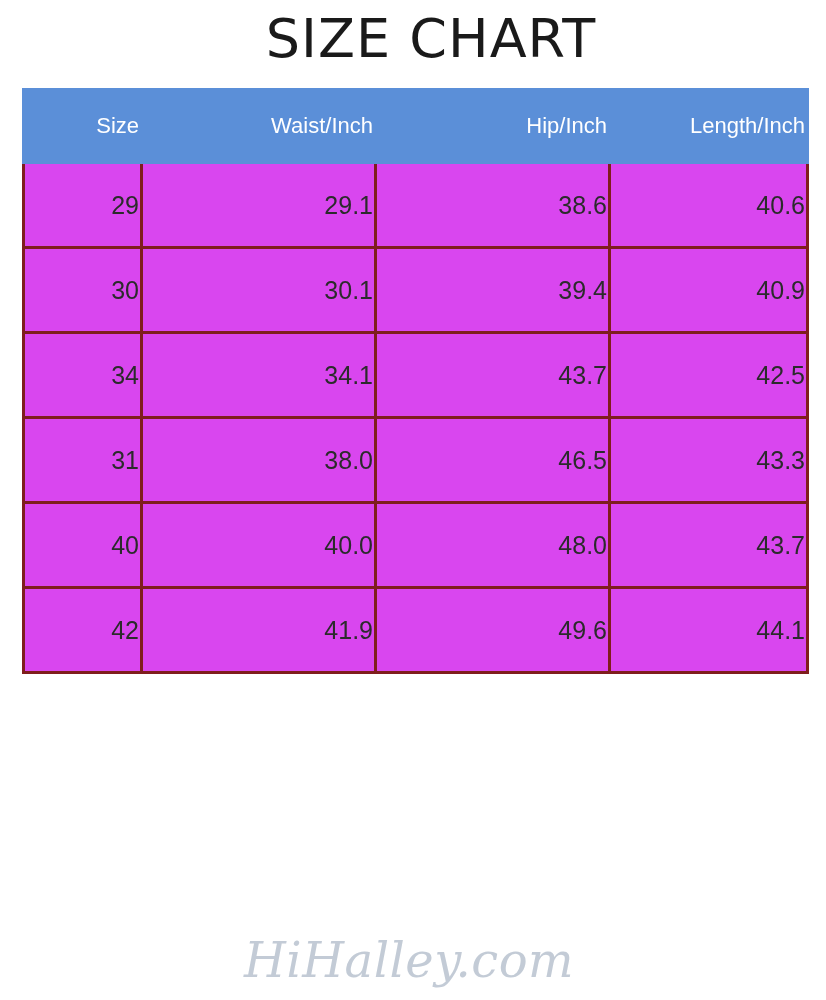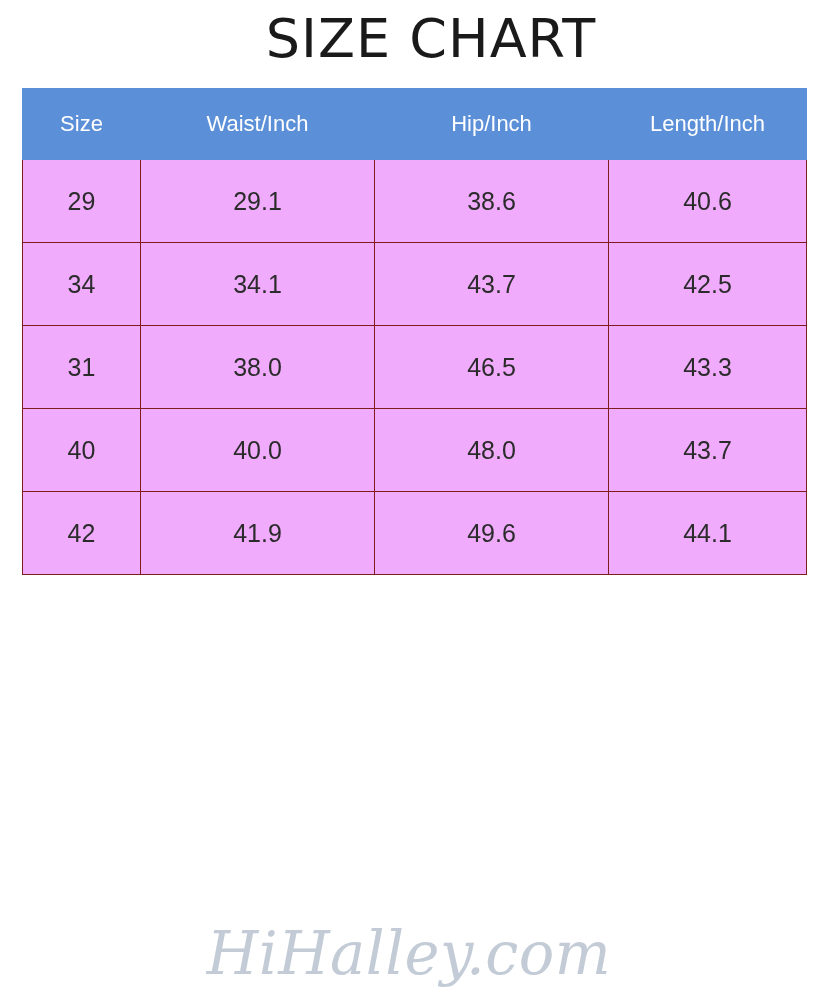--- a/index.html
+++ b/index.html
@@ -39,54 +39,54 @@
     top: 88px;
     width: 784px;
   }
   table.size-table {
     border-collapse: collapse;
     width: 784px;
     table-layout: fixed;
   }
   table.size-table th,
   table.size-table td {
-    border: 1px solid #7f1d1d;
-    text-align: center;
+    border: 3px solid #7f1d1d;
+    text-align: right;
     vertical-align: middle;
   }
   table.size-table thead th {
     background: #5b8fd8;
     color: #ffffff;
     font-weight: 400;
     font-size: 22px;
     height: 68px;
     border-color: #5b8fd8;
     font-family: "Liberation Sans", sans-serif;
   }
   table.size-table tbody td {
     height: 80px;
     font-size: 25px;
     color: #2b2b2b;
-    background: #f0abfc;
+    background: #d946ef;
     font-family: "Liberation Sans", sans-serif;
   }
   table.size-table col.c0 { width: 118px; }
   table.size-table col.c1 { width: 234px; }
   table.size-table col.c2 { width: 234px; }
   table.size-table col.c3 { width: 198px; }
 
   .watermark {
     position: absolute;
     left: 0;
     right: 8px;
     bottom: 12px;
     text-align: center;
     font-family: "DejaVu Serif", serif;
     font-style: italic;
-    font-size: 59px;
+    font-size: 48px;
     color: #b9c3cf;
     opacity: 0.85;
     letter-spacing: 0.5px;
     pointer-events: none;
     user-select: none;
   }
 </style>
 </head>
 <body>
 
@@ -111,20 +111,26 @@
         </tr>
       </thead>
       <tbody>
         <tr>
           <td>29</td>
           <td>29.1</td>
           <td>38.6</td>
           <td>40.6</td>
         </tr>
         <tr>
+          <td>30</td>
+          <td>30.1</td>
+          <td>39.4</td>
+          <td>40.9</td>
+        </tr>
+        <tr>
           <td>34</td>
           <td>34.1</td>
           <td>43.7</td>
           <td>42.5</td>
         </tr>
         <tr>
           <td>31</td>
           <td>38.0</td>
           <td>46.5</td>
           <td>43.3</td>

